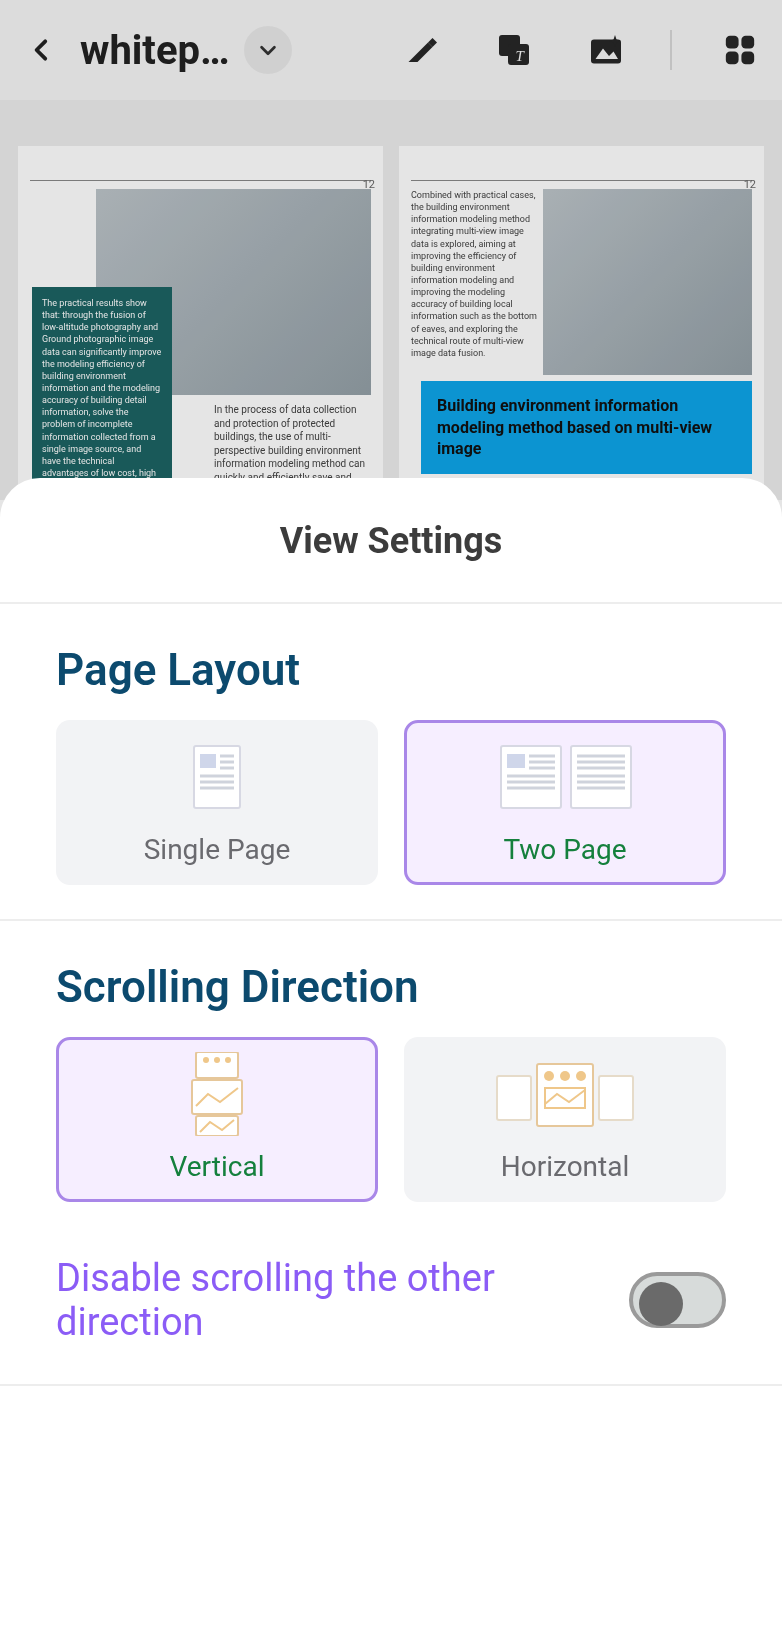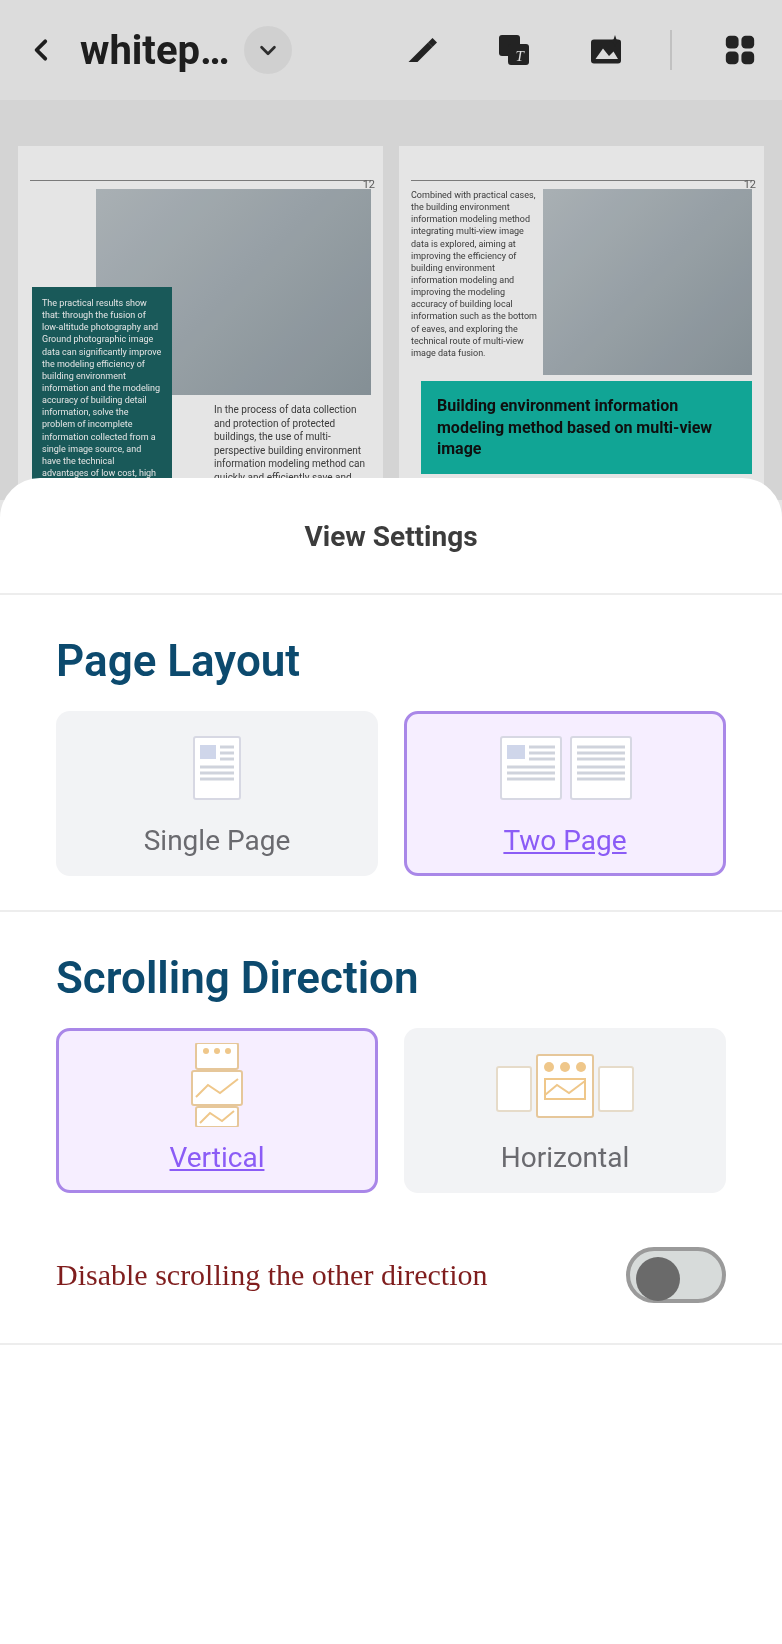--- a/index.html
+++ b/index.html
@@ -19,38 +19,38 @@
   .page{background:#fff;width:365px;height:100%;padding:10px 12px;font-size:9px;color:#444;position:relative;}
   .page .pgnum{position:absolute;top:14px;right:8px;font-size:11px;color:#666;margin-top:18px;}
   .page .hr{border-top:1px solid #888;margin-top:24px;margin-bottom:8px;}
   .page .img{background:linear-gradient(135deg,#bcc4c9,#94a0a7);}
   .page1 .img{height:206px;margin-left:66px;}
   .page1 .overlay-box{position:absolute;left:14px;top:141px;width:140px;height:210px;background:#1c6464;color:#fff;padding:10px;font-size:9px;line-height:1.35;}
   .page1 .body{margin-top:8px;font-size:10px;line-height:1.35;padding-left:184px;padding-right:6px;}
   .page2 .cols{display:flex;gap:2px;margin-top:6px;}
   .page2 .txt{flex:0 0 130px;font-size:9px;line-height:1.35;}
   .page2 .img{flex:1;height:186px;}
-  .page2 .banner{margin-top:6px;margin-left:10px;background:#14b8a6;color:#111;font-weight:700;padding:14px 16px;font-size:16px;line-height:1.35;}
+  .page2 .banner{margin-top:6px;margin-left:10px;background:#0ea5e9;color:#111;font-weight:700;padding:14px 16px;font-size:16px;line-height:1.35;}
 
   
   .sheet{position:absolute;left:0;right:0;bottom:0;top:478px;background:#fff;border-top-left-radius:40px;border-top-right-radius:40px;display:flex;flex-direction:column;}
-  .sheet-title{text-align:center;font-size:28px;font-weight:700;color:#3c3c3c;padding:42px 0 40px;}
+  .sheet-title{text-align:center;font-size:36px;font-weight:700;color:#3c3c3c;padding:42px 0 40px;}
   .sep{height:2px;background:#ededed;flex:0 0 auto;}
   .section{padding:40px 56px 34px;}
   .sec-h{font-size:44px;font-weight:600;color:#0c4a6e;margin-bottom:24px;}
 
   .opt-row{display:flex;gap:26px;}
   .opt{flex:1;background:#f2f3f5;border:3px solid transparent;border-radius:14px;display:flex;flex-direction:column;align-items:center;padding:18px 10px 16px;gap:20px;}
   .opt.selected{background:#f6eeff;border-color:#a987e8;}
   .opt-label{font-size:28px;color:#6a6a6f;}
-  .opt.selected .opt-label{color:#8b5cf6;text-decoration:underline;}
+  .opt.selected .opt-label{color:#15803d;}
   .opt .ic{height:72px;display:flex;align-items:center;justify-content:center;}
 
   .toggle-row{display:flex;align-items:center;justify-content:space-between;padding:20px 56px 40px;}
-  .toggle-label{font-size:30px;color:#7f1d1d;font-family:Liberation Serif, serif;}
+  .toggle-label{font-size:38px;color:#8b5cf6;}
   .switch{width:100px;height:56px;border-radius:40px;position:relative;}
   .switch .knob{position:absolute;top:6px;width:44px;height:44px;border-radius:50%;}
   .switch.off{background:#d7dbda;border:4px solid #9a9a9a;}
   .switch.off .knob{left:6px;background:#6a6a6a;}
   .switch.on{background:#e6d3ff;border:4px solid transparent;}
   .switch.on .knob{right:6px;background:#b07cf6;}
 
   .wm{position:absolute;color:rgba(164,110,176,.14);font-size:30px;font-weight:600;transform:rotate(-10deg);pointer-events:none;}
 </style>
 </head>

